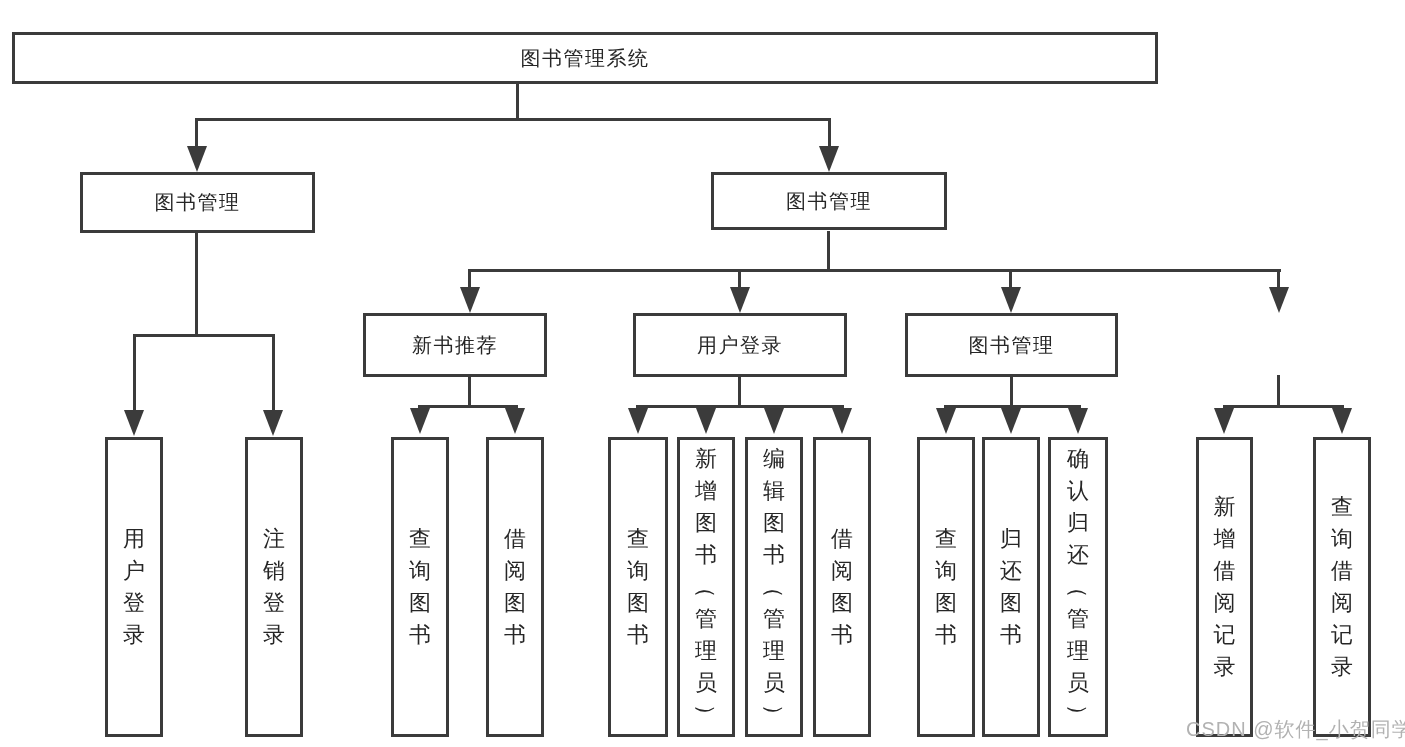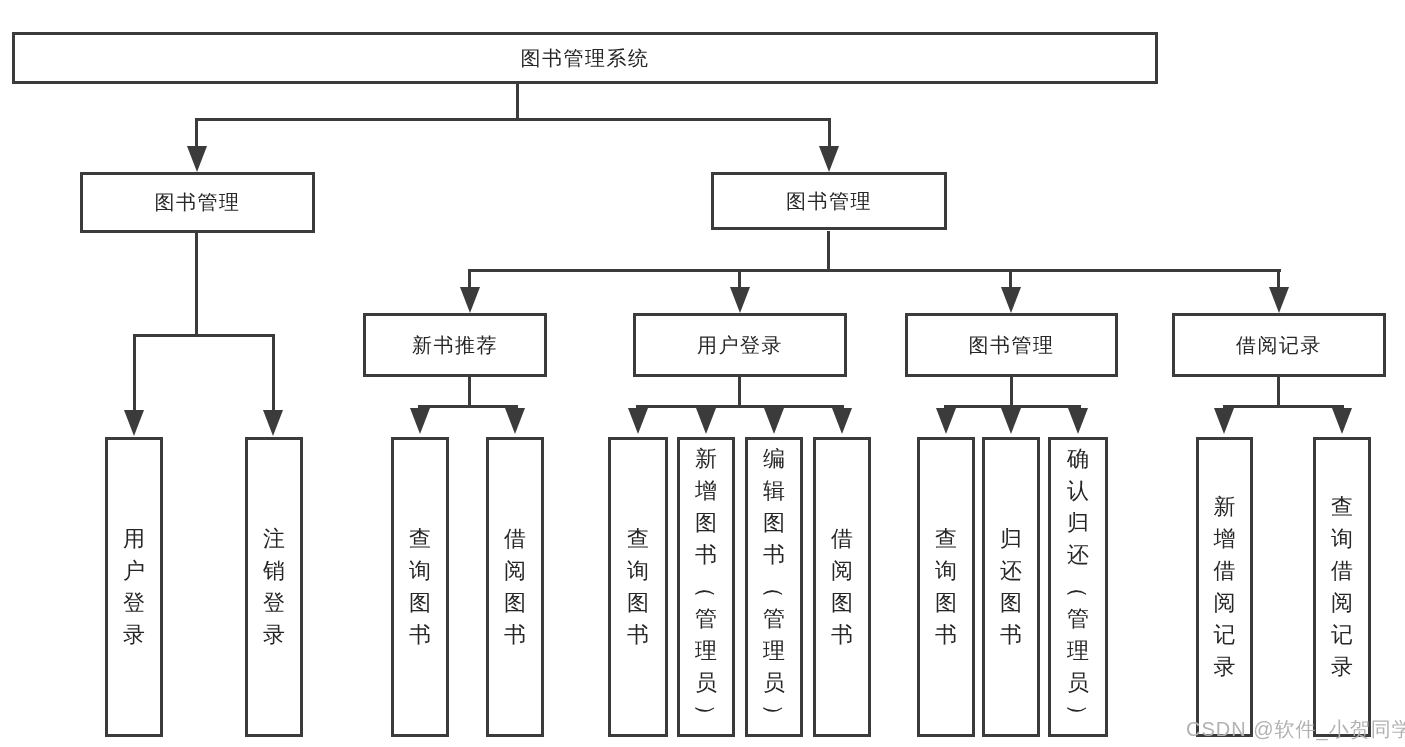--- a/index.html
+++ b/index.html
@@ -100,23 +100,20 @@
 
   <div class="box" style="left:363px;top:313px;width:184px;height:64px">
     <span class="hlabel">新书推荐</span>
   </div>
   <div class="box" style="left:633px;top:313px;width:214px;height:64px">
     <span class="hlabel">用户登录</span>
   </div>
   <div class="box" style="left:905px;top:313px;width:213px;height:64px">
     <span class="hlabel">图书管理</span>
   </div>
-  <div class="box" style="left:1172px;top:313px;width:214px;height:64px">
-    <span class="hlabel">借阅记录</span>
-  </div>
 
   <div class="box" style="left:105px;top:437px;width:58px;height:300px">
     <span class="vtext">
         <div class="vchar">用</div>
         <div class="vchar">户</div>
         <div class="vchar">登</div>
         <div class="vchar">录</div>
       </span>
   </div>
   <div class="box" style="left:245px;top:437px;width:58px;height:300px">

